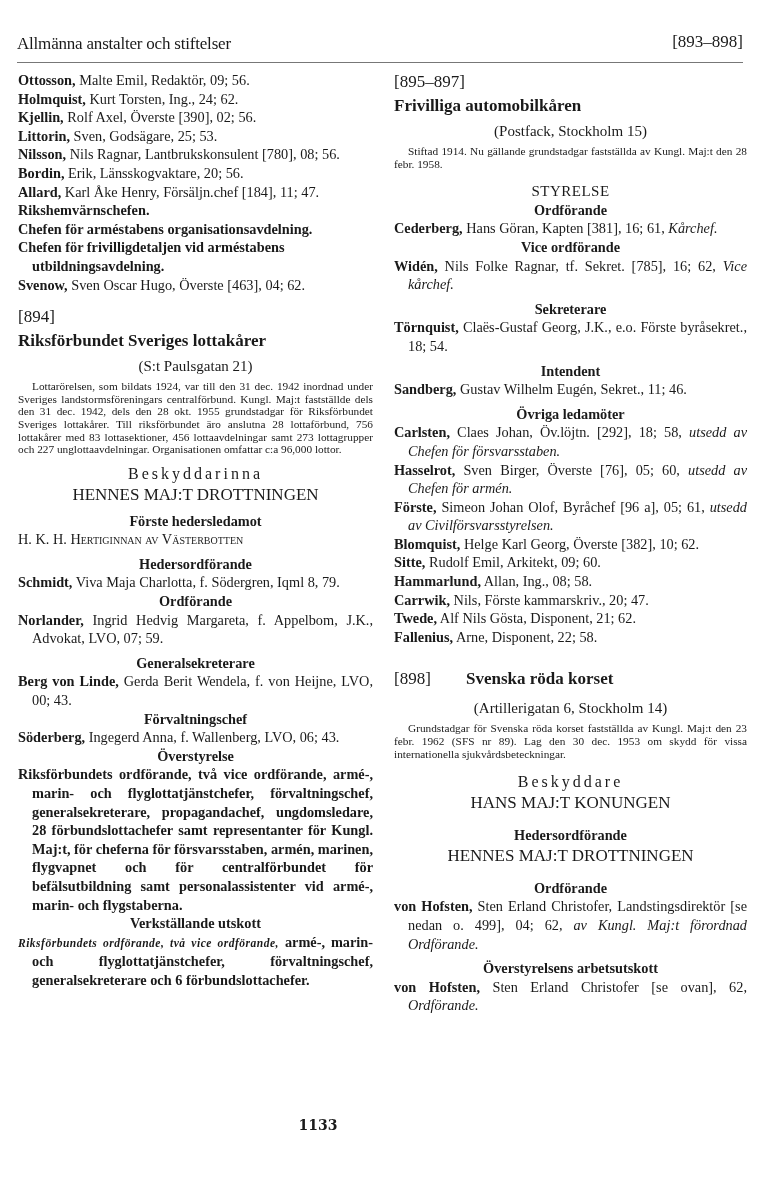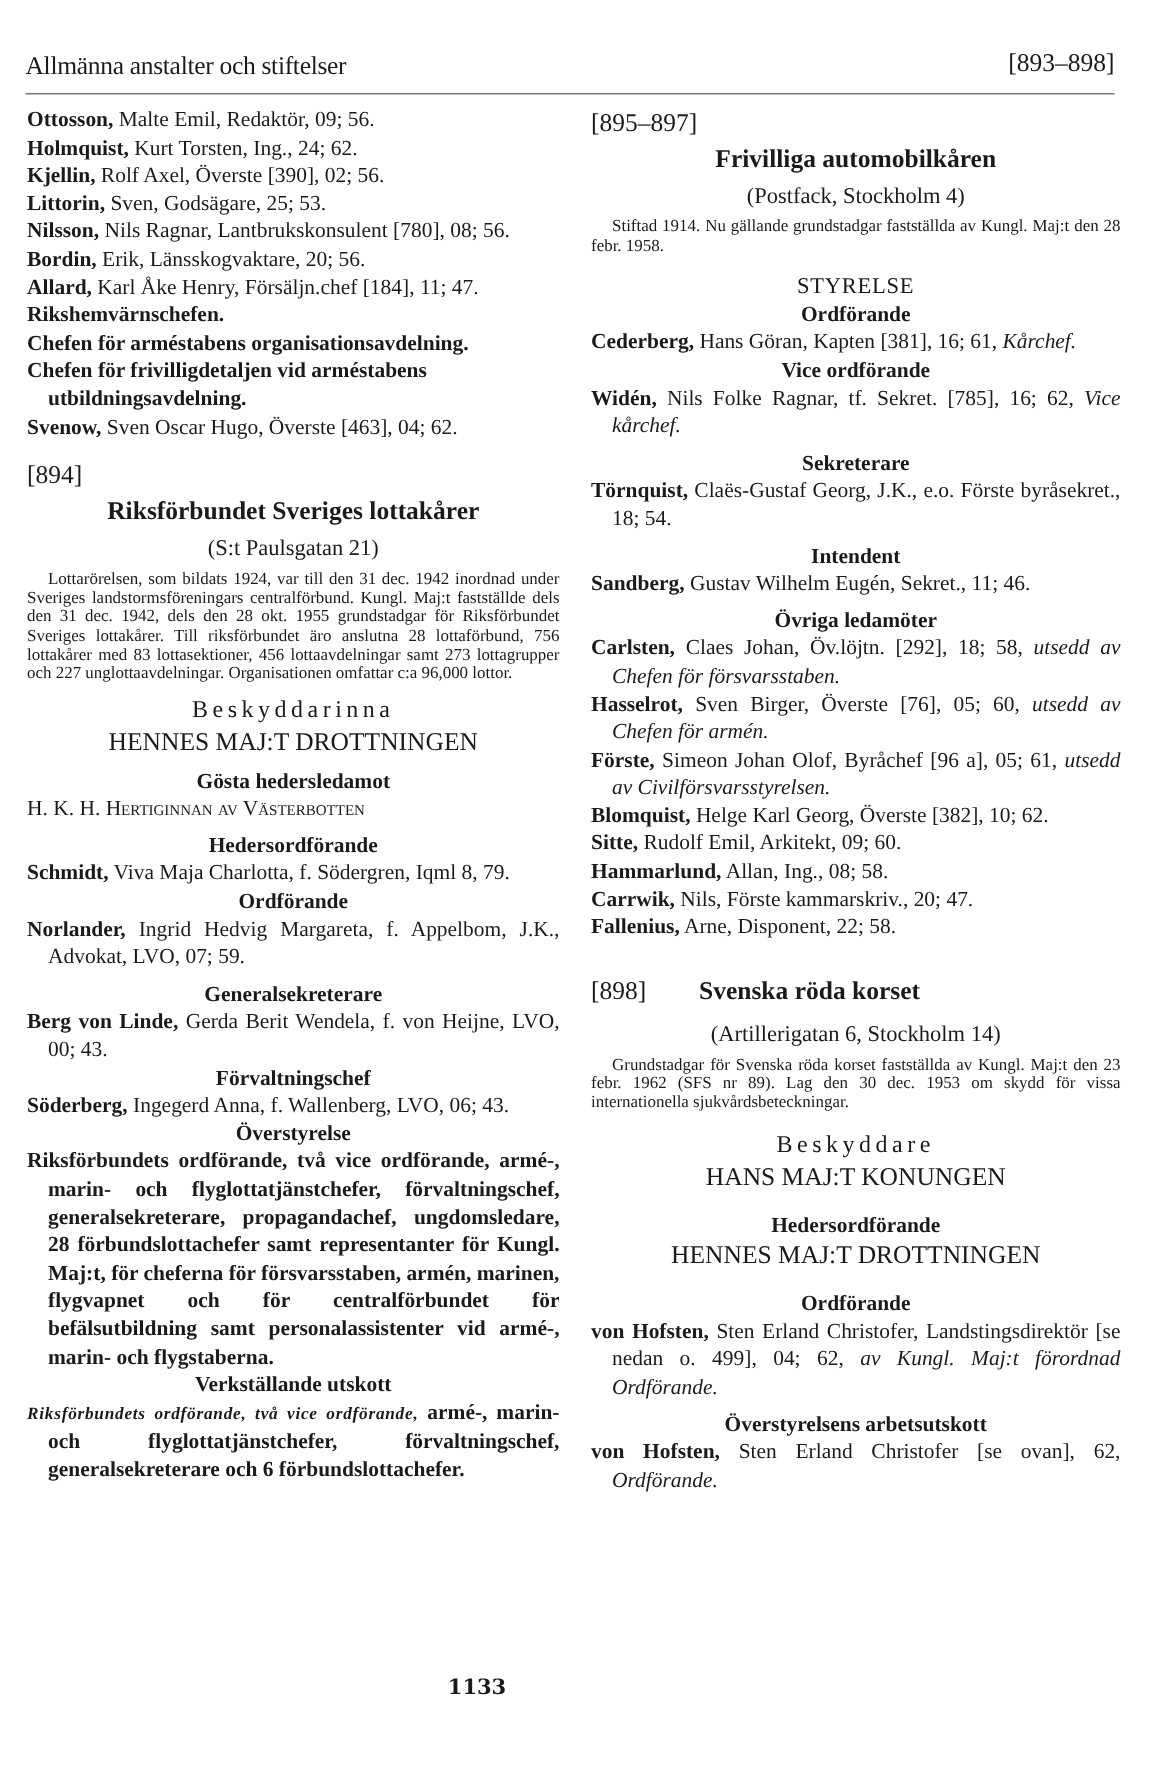--- a/index.html
+++ b/index.html
@@ -28,21 +28,21 @@
     }
     .col.left { left: 18px; width: 355px; }
     .col.right { left: 394px; width: 353px; }
 
     .entry { padding-left: 14px; text-indent: -14px; text-align: justify; }
     .entry .nm { font-weight: bold; }
     .entry .it { font-style: italic; }
     .boldline { font-weight: bold; padding-left: 14px; text-indent: -14px; }
 
     .secnum { font-size: 17px; margin-top: 12px; line-height: 22px; }
-    .orgname { font-weight: bold; font-size: 17px; text-align: center; line-height: 22px; margin-top: 2px; }
+    .orgname { font-weight: bold; font-size: 17px; text-align: left; line-height: 22px; margin-top: 2px; }
     .address { text-align: center; font-size: 15px; margin-top: 4px; line-height: 20px; }
     .note {
       font-size: 11.3px; line-height: 12.6px; text-align: justify; margin-top: 4px;
       text-indent: 14px;
     }
     .spaced { text-align: center; letter-spacing: 3px; font-size: 16px; margin-top: 8px; line-height: 20px; }
     .royal { text-align: center; font-size: 17px; line-height: 22px; }
     .role { font-weight: bold; text-align: center; margin-top: 6px; line-height: 18.6px; }
     .role.tight { margin-top: 0; }
     .styrelse { text-align: center; font-size: 15px; margin-top: 12px; letter-spacing: 0.5px; }
@@ -81,21 +81,21 @@
   <div class="entry"><span class="nm">Svenow,</span><span> Sven Oscar Hugo, Överste [463], 04; 62.</span></div>
 
   <div class="secnum">[894]</div>
   <div class="orgname">Riksförbundet Sveriges lottakårer</div>
   <div class="address">(S:t Paulsgatan 21)</div>
   <div class="note">Lottarörelsen, som bildats 1924, var till den 31 dec. 1942 inordnad under Sveriges landstormsföreningars centralförbund. Kungl. Maj:t fastställde dels den 31 dec. 1942, dels den 28 okt. 1955 grundstadgar för Riksförbundet Sveriges lottakårer. Till riksförbundet äro anslutna 28 lottaförbund, 756 lottakårer med 83 lottasektioner, 456 lottaavdelningar samt 273 lottagrupper och 227 unglottaavdelningar. Organisationen omfattar c:a 96,000 lottor.</div>
 
   <div class="spaced">Beskyddarinna</div>
   <div class="royal">HENNES MAJ:T DROTTNINGEN</div>
 
-  <div class="role">Gösta hedersledamot</div>
+  <div class="role">Förste hedersledamot</div>
   <div class="smallcaps">H. K. H. Hertiginnan av Västerbotten</div>
 
   <div class="role">Hedersordförande</div>
   <div class="entry"><span class="nm">Schmidt,</span><span> Viva Maja Charlotta, f. Södergren, Iqml 8, 79.</span></div>
 
   <div class="role tight">Ordförande</div>
   <div class="entry"><span class="nm">Norlander,</span><span> Ingrid Hedvig Margareta, f. Appelbom, J.K., Advokat, LVO, 07; 59.</span></div>
 
   <div class="role">Generalsekreterare</div>
   <div class="entry"><span class="nm">Berg von Linde,</span><span> Gerda Berit Wendela, f. von Heijne, LVO, 00; 43.</span></div>
@@ -106,21 +106,21 @@
   <div class="role tight">Överstyrelse</div>
   <div class="block-entry">Riksförbundets ordförande, två vice ordförande, armé-, marin- och flyglottatjänstchefer, förvaltningschef, generalsekreterare, propagandachef, ungdomsledare, 28 förbundslottachefer samt representanter för Kungl. Maj:t, för cheferna för försvarsstaben, armén, marinen, flygvapnet och för centralförbundet för befälsutbildning samt personalassistenter vid armé-, marin- och flygstaberna.</div>
 
   <div class="role tight">Verkställande utskott</div>
   <div class="block-entry"><span class="small">Riksförbundets ordförande, två vice ordförande,</span><span> armé-, marin- och flyglottatjänstchefer, förvaltningschef, generalsekreterare och 6 förbundslottachefer.</span></div>
 </div>
 
 <div class="col right">
   <div class="secnum" style="margin-top:0">[895–897]</div>
   <div class="orgname">Frivilliga automobilkåren</div>
-  <div class="address">(Postfack, Stockholm 4)</div>
+  <div class="address">(Postfack, Stockholm 15)</div>
   <div class="note">Stiftad 1914. Nu gällande grundstadgar fastställda av Kungl. Maj:t den 28 febr. 1958.</div>
 
   <div class="styrelse">STYRELSE</div>
   <div class="role tight">Ordförande</div>
   <div class="entry"><span class="nm">Cederberg,</span><span> Hans Göran, Kapten [381], 16; 61, </span><span class="it">Kårchef.</span></div>
 
   <div class="role tight">Vice ordförande</div>
   <div class="entry"><span class="nm">Widén,</span><span> Nils Folke Ragnar, tf. Sekret. [785], 16; 62, </span><span class="it">Vice kårchef.</span></div>
 
   <div class="role">Sekreterare</div>
@@ -130,20 +130,21 @@
   <div class="entry"><span class="nm">Sandberg,</span><span> Gustav Wilhelm Eugén, Sekret., 11; 46.</span></div>
 
   <div class="role">Övriga ledamöter</div>
   <div class="entry"><span class="nm">Carlsten,</span><span> Claes Johan, Öv.löjtn. [292], 18; 58, </span><span class="it">utsedd av Chefen för försvarsstaben.</span></div>
   <div class="entry"><span class="nm">Hasselrot,</span><span> Sven Birger, Överste [76], 05; 60, </span><span class="it">utsedd av Chefen för armén.</span></div>
   <div class="entry"><span class="nm">Förste,</span><span> Simeon Johan Olof, Byråchef [96 a], 05; 61, </span><span class="it">utsedd av Civilförsvarsstyrelsen.</span></div>
   <div class="entry"><span class="nm">Blomquist,</span><span> Helge Karl Georg, Överste [382], 10; 62.</span></div>
   <div class="entry"><span class="nm">Sitte,</span><span> Rudolf Emil, Arkitekt, 09; 60.</span></div>
   <div class="entry"><span class="nm">Hammarlund,</span><span> Allan, Ing., 08; 58.</span></div>
   <div class="entry"><span class="nm">Carrwik,</span><span> Nils, Förste kammarskriv., 20; 47.</span></div>
+  <div class="entry"><span class="nm">Twede,</span><span> Alf Nils Gösta, Disponent, 21; 62.</span></div>
   <div class="entry"><span class="nm">Fallenius,</span><span> Arne, Disponent, 22; 58.</span></div>
 
   <div class="orgrow" style="margin-top:22px">
     <div class="secnum">[898]</div>
     <div class="orgname">Svenska röda korset</div>
   </div>
   <div class="address" style="margin-top:8px">(Artillerigatan 6, Stockholm 14)</div>
   <div class="note">Grundstadgar för Svenska röda korset fastställda av Kungl. Maj:t den 23 febr. 1962 (SFS nr 89). Lag den 30 dec. 1953 om skydd för vissa internationella sjukvårdsbeteckningar.</div>
 
   <div class="spaced" style="margin-top:12px">Beskyddare</div>

